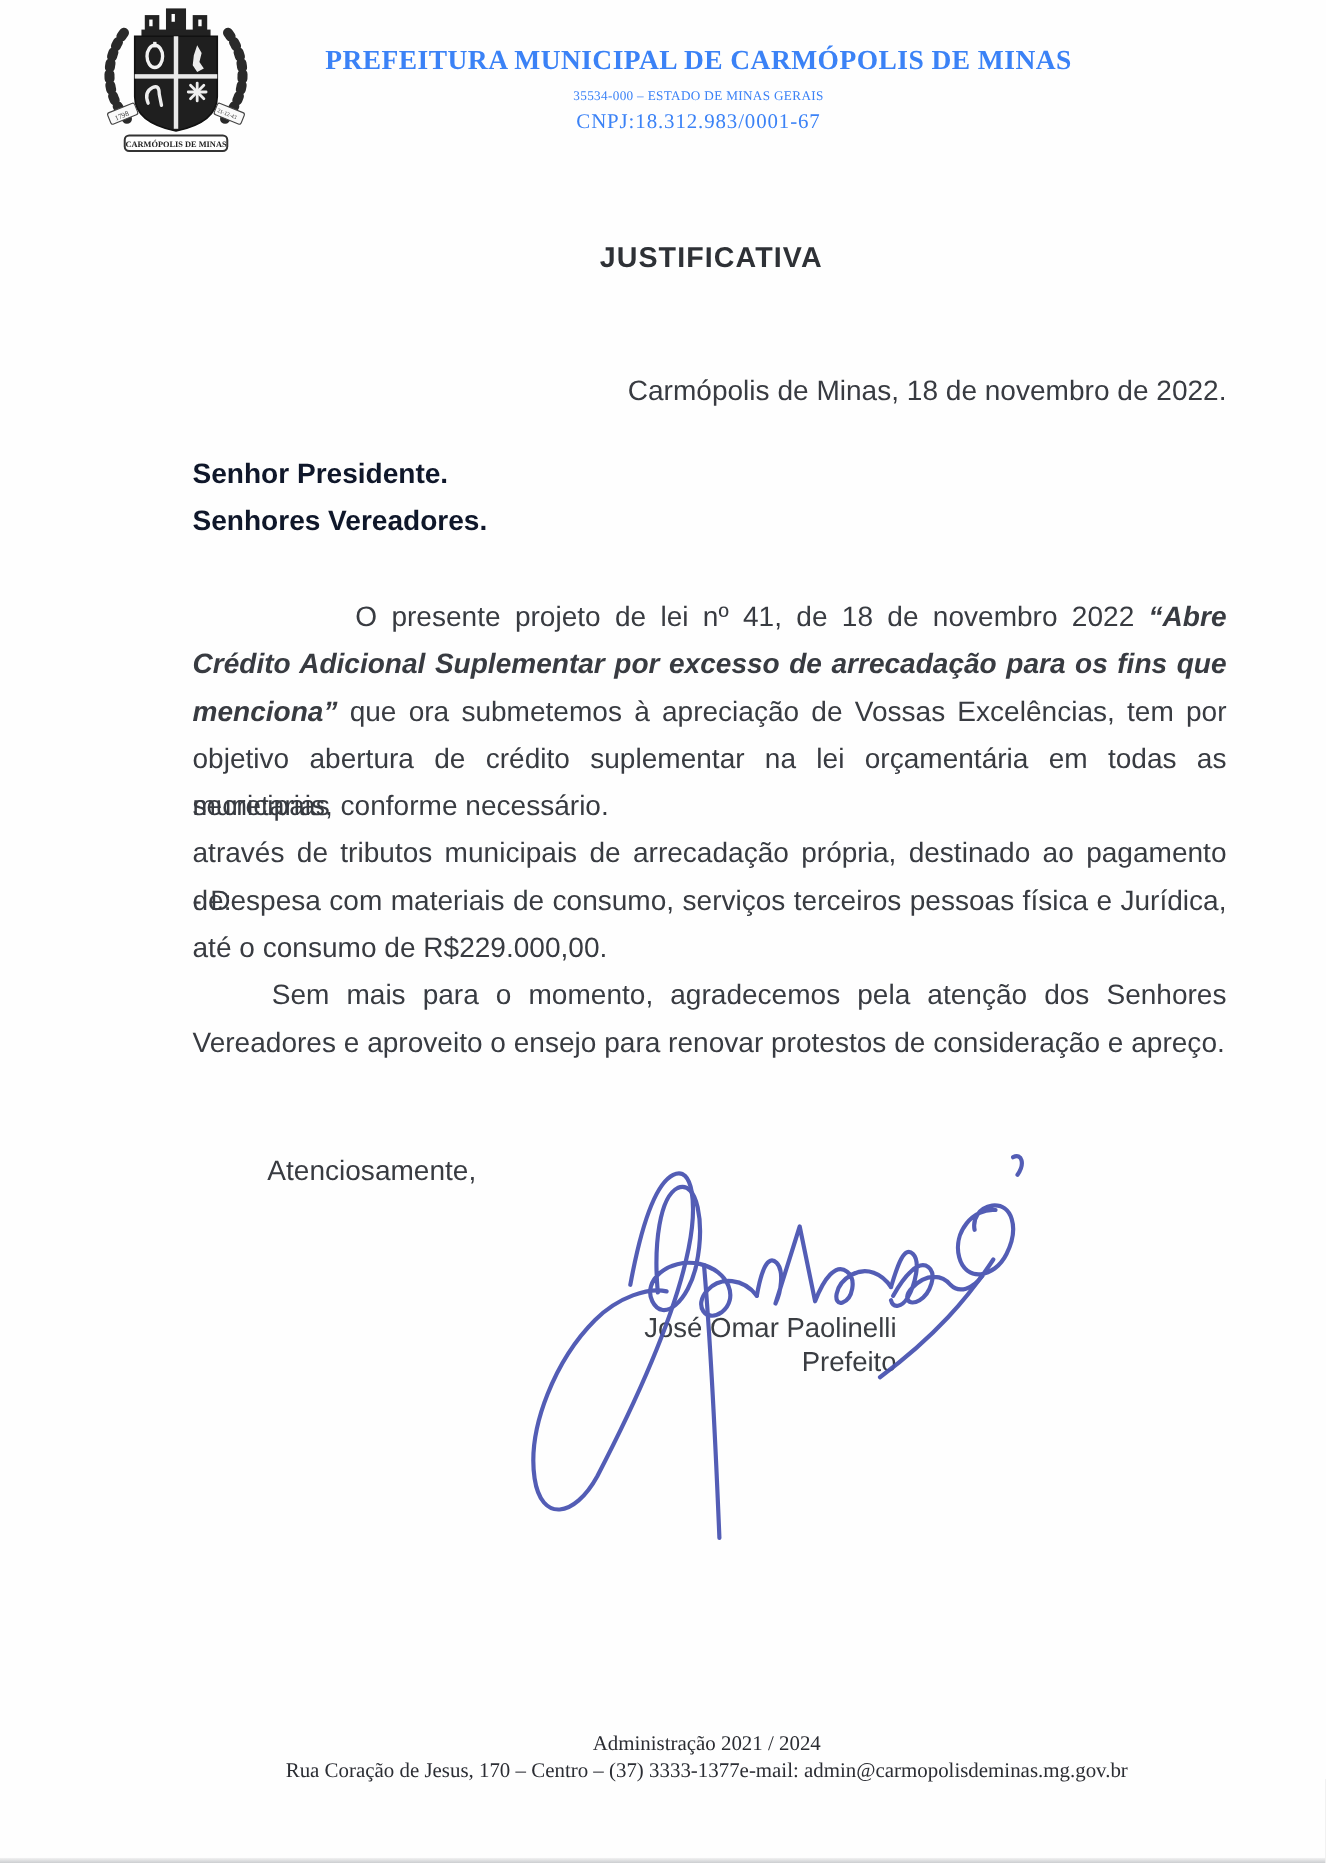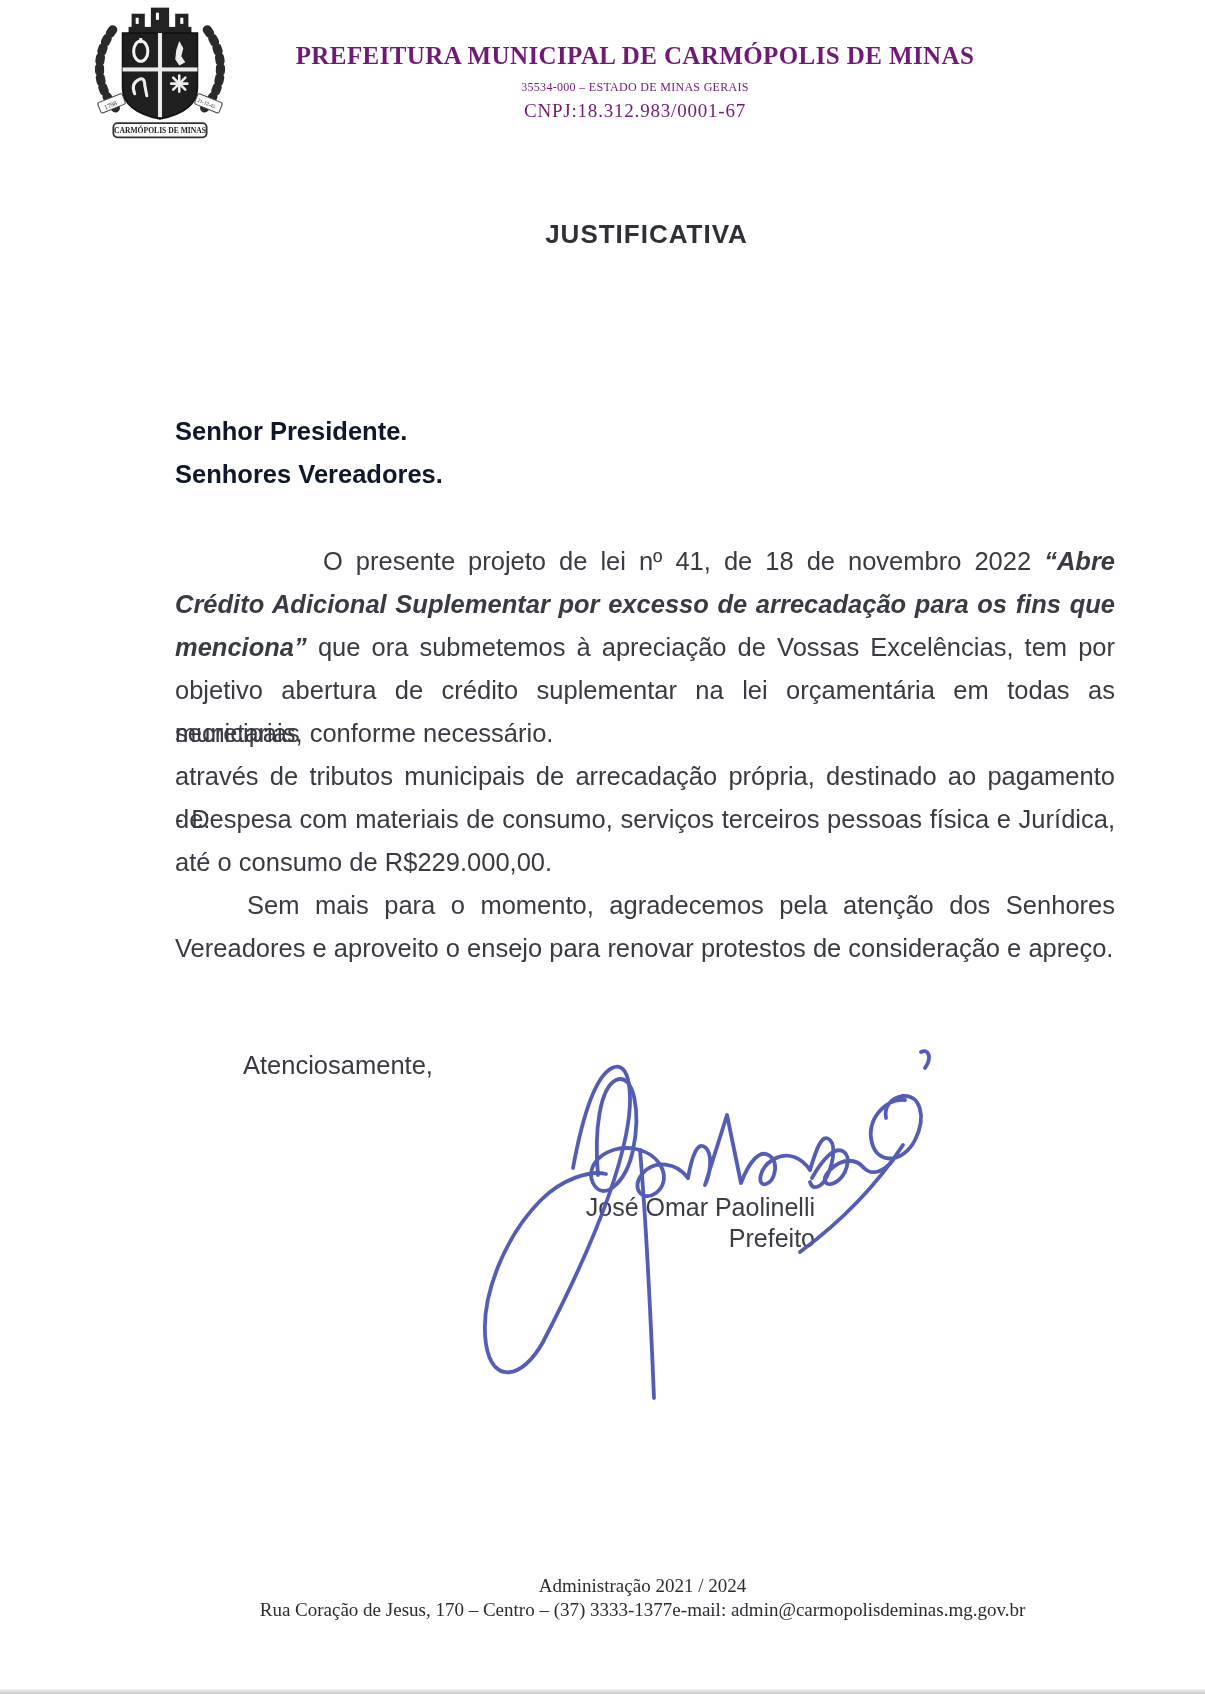--- a/index.html
+++ b/index.html
@@ -4,21 +4,21 @@
 <style>
   html,body{margin:0;padding:0;background:#e8e8e8;}
   .page{
     position:relative;width:1205px;height:1694px;margin:0 auto;
     background:#fefefe;overflow:hidden;
     font-family:"Liberation Sans","DejaVu Sans",sans-serif;
     color:#383b41;
   }
   
   .logo{position:absolute;left:84px;top:4px;width:152px;height:138px;filter:blur(.3px);}
-  .header-text{position:absolute;left:235px;top:40px;width:800px;text-align:center;color:#701a75;
+  .header-text{position:absolute;left:235px;top:40px;width:800px;text-align:center;color:#3b82f6;
                font-family:"Liberation Serif","DejaVu Serif",serif;}
   .header-title{font-size:25px;font-weight:bold;letter-spacing:.4px;line-height:32px;}
   .header-sub{font-size:12px;line-height:23px;margin-top:4px;letter-spacing:.3px;}
   .header-cnpj{font-size:19px;line-height:23px;letter-spacing:.8px;}
   
   .doc-title{position:absolute;left:175px;top:219px;width:943px;text-align:center;
              font-size:26px;font-weight:bold;letter-spacing:1px;color:#2e3136;}
   .dateline{position:absolute;left:175px;top:342px;width:940px;text-align:right;font-size:25.5px;}
   .salutation{position:absolute;left:175px;top:410px;width:700px;font-weight:bold;
               font-size:25.5px;line-height:43px;color:#0f172a;}
@@ -85,20 +85,21 @@
   </svg>
 
   <div class="header-text">
     <div class="header-title">PREFEITURA MUNICIPAL DE CARMÓPOLIS DE MINAS</div>
     <div class="header-sub">35534-000 – ESTADO DE MINAS GERAIS</div>
     <div class="header-cnpj">CNPJ:18.312.983/0001-67</div>
   </div>
 
   <div class="doc-title">JUSTIFICATIVA</div>
 
+  <div class="dateline">Carmópolis de Minas, 18 de novembro de 2022.</div>
 
   <div class="salutation">
     <div>Senhor Presidente.</div>
     <div>Senhores Vereadores.</div>
   </div>
 
   <div class="body-block" id="body-block">
       <div class="body-line j" style="text-indent: 148px;"><span class="seg-r">O presente projeto de lei nº 41, de 18 de novembro 2022 </span><span class="seg-bi">“Abre</span></div>
       <div class="body-line j"><span class="seg-bi">Crédito Adicional Suplementar por excesso de arrecadação para os fins que</span></div>
       <div class="body-line j"><span class="seg-bi">menciona”</span><span class="seg-r"> que ora submetemos à apreciação de Vossas Excelências, tem por</span></div>

